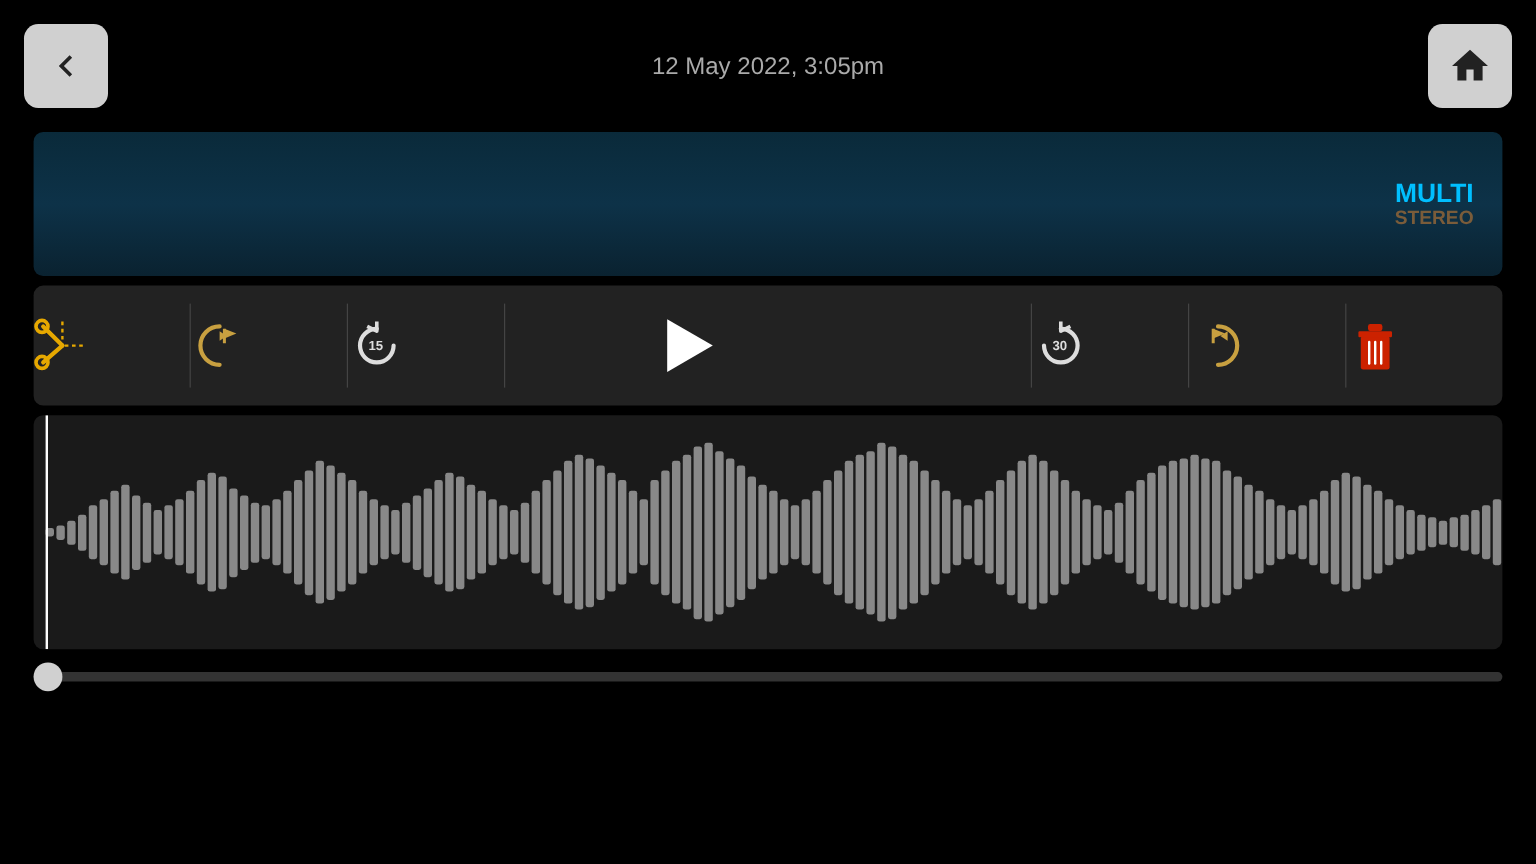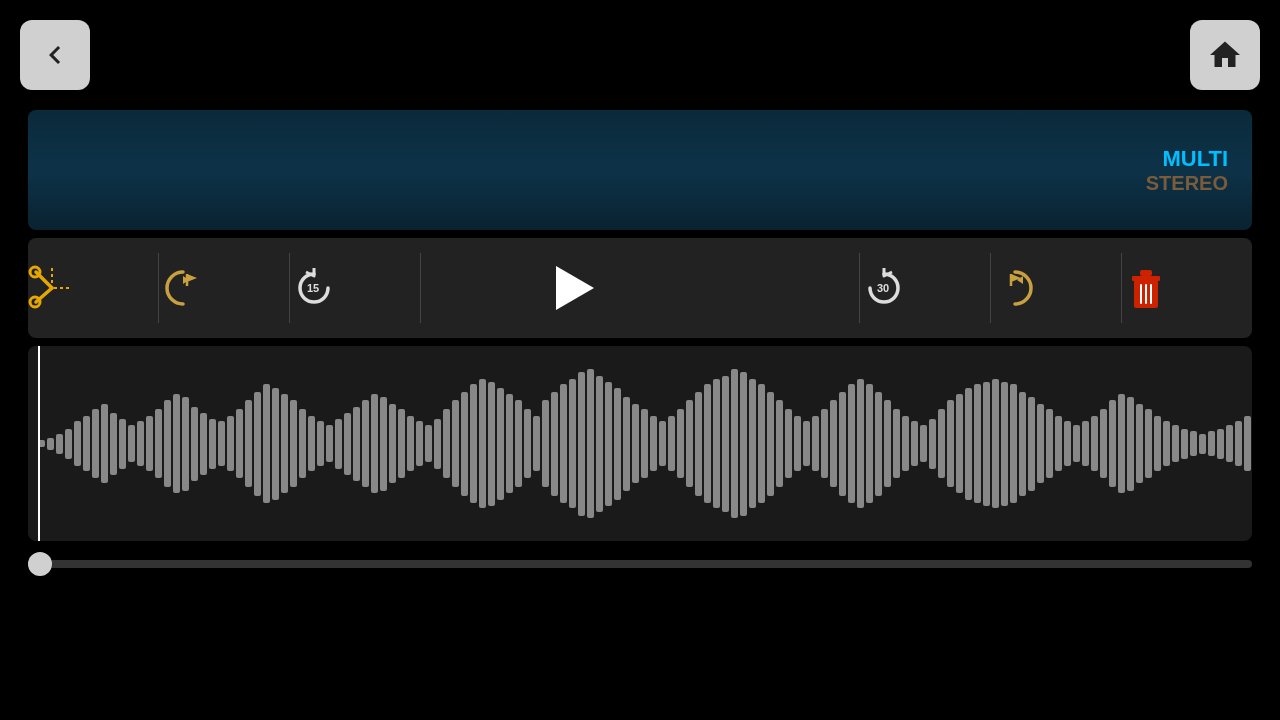--- a/index.html
+++ b/index.html
@@ -89,21 +89,21 @@
     }
 
     .multi-label {
       font-size: 22px;
       font-weight: bold;
       color: #00bfff;
       display: block;
     }
 
     .stereo-label {
-      font-size: 20px;
+      font-size: 16px;
       font-weight: bold;
       color: #7a5c3a;
       display: block;
     }
 
     
     .controls-bar {
       background: #222;
       height: 100px;
       margin: 8px 28px;
@@ -214,20 +214,21 @@
 <body>
 
 <div class="header">
   <button class="nav-btn">
     <svg viewBox="0 0 24 24">
       <path d="M15.41 7.41L14 6l-6 6 6 6 1.41-1.41L10.83 12z"></path>
     </svg>
   </button>
 
   <div class="header-center">
+    <div class="recording-date">12 May 2022, 3:05pm</div>
   </div>
 
   <button class="nav-btn">
     <svg viewBox="0 0 24 24">
       <path d="M10 20v-6h4v6h5v-8h3L12 3 2 12h3v8z"></path>
     </svg>
   </button>
 </div>
 
 <div class="timer-section">

